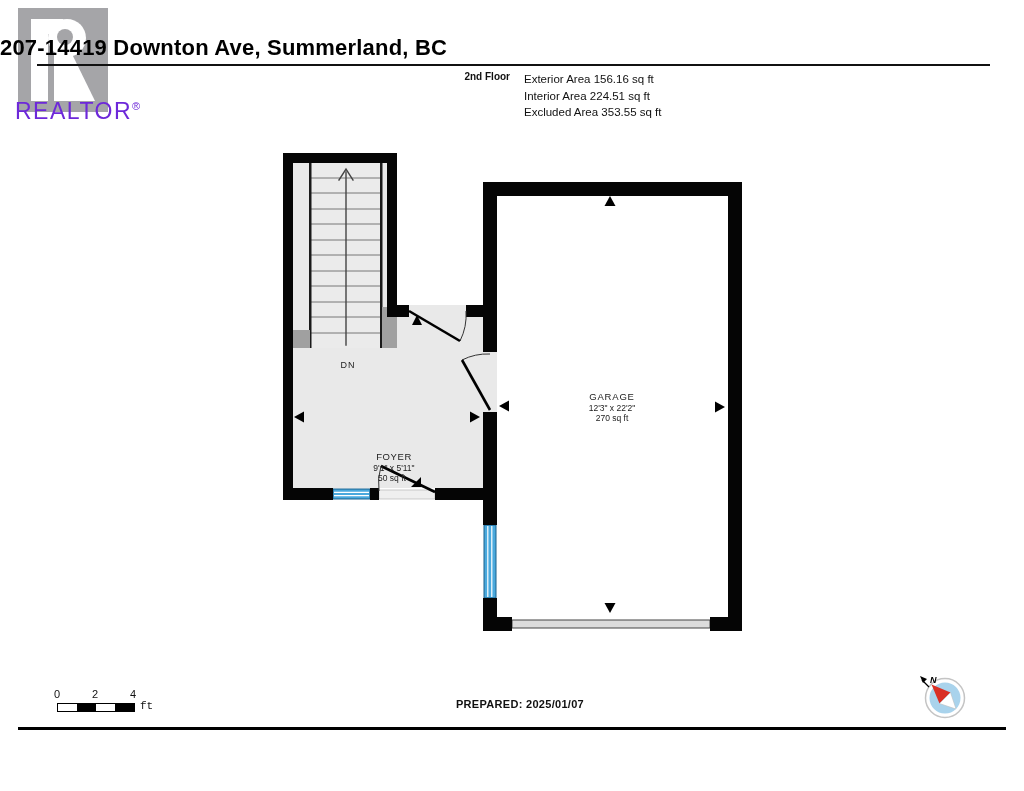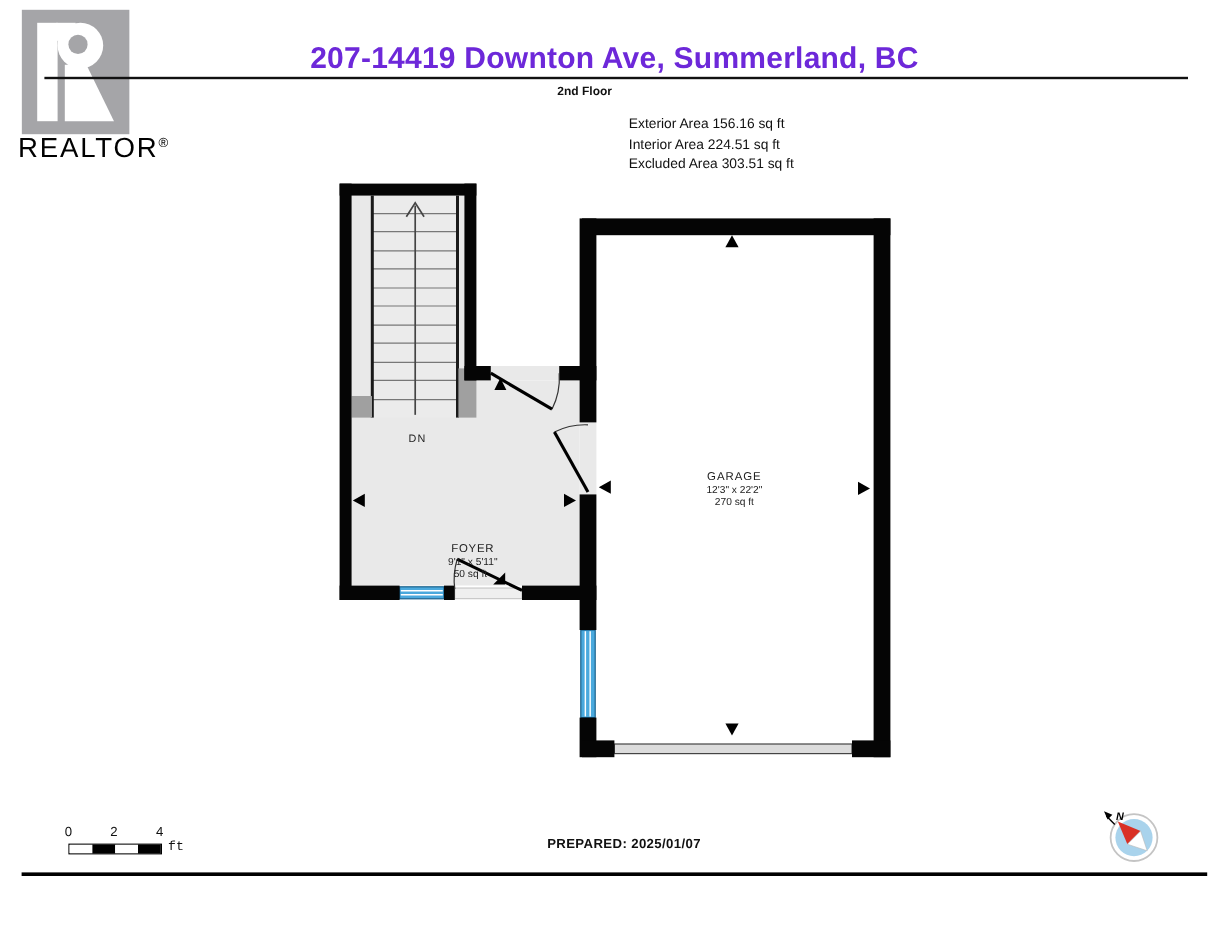--- a/index.html
+++ b/index.html
@@ -3,28 +3,28 @@
 <meta charset="utf-8">
 <style>
   html,body{margin:0;padding:0;background:#fff;}
   #canvas{
     position:relative;width:1024px;height:791px;background:#ffffff;
     font-family:"Liberation Sans",sans-serif;overflow:hidden;
   }
   .abs{position:absolute;}
   
   .page-title{
-    left:0;right:0;top:35px;text-align:center;
-    font-size:25px;font-weight:bold;color:#6d28d9;letter-spacing:.2px;
+    left:0;right:0;top:35px;
+    font-size:22px;font-weight:bold;color:#000000;letter-spacing:.2px;
   }
   .title-rule{left:37px;top:64px;width:953px;height:2px;background:#111;}
   .floor-label{left:380px;top:71px;width:130px;text-align:right;font-size:10px;font-weight:bold;color:#111;}
-  .area-lines{left:524px;top:71px;font-size:11.5px;color:#111;line-height:16.5px;margin-top:25px;}
+  .area-lines{left:524px;top:71px;font-size:11.5px;color:#111;line-height:16.5px;}
   
-  .logo-word{left:15px;top:110px;font-size:23px;color:#000000;letter-spacing:1.5px;}
+  .logo-word{left:15px;top:98px;font-size:23px;color:#6d28d9;letter-spacing:1.5px;}
   .logo-word sup{font-size:11px;}
   
   .tick{top:688px;width:12px;text-align:center;font-size:11px;color:#111;}
   .bar{left:57px;top:703px;width:76px;height:7px;border:1px solid #000;display:flex;}
   .bar div{width:19px;height:100%;}
   .seg-w{background:#fff;} .seg-b{background:#000;}
   .unit{left:140px;top:700px;font-size:11px;color:#111;font-family:Liberation Mono, monospace;}
   .prepared{left:16px;right:0;top:698px;text-align:center;font-size:11px;font-weight:bold;color:#111;letter-spacing:.3px;}
   
   .footer-rule{left:18px;top:727px;width:988px;height:3px;background:#000;}
@@ -45,21 +45,21 @@
     <polygon points="36,46 54,46 77,93 36,93" fill="#fff"></polygon>
   </svg>
   <div class="abs logo-word"><span>REALTOR</span><sup>®</sup></div>
 
   <div class="abs page-title">207-14419 Downton Ave, Summerland, BC</div>
   <div class="abs title-rule"></div>
   <div class="abs floor-label">2nd Floor</div>
   <div class="abs area-lines">
     <div>Exterior Area 156.16 sq ft</div>
     <div>Interior Area 224.51 sq ft</div>
-    <div>Excluded Area 303.51 sq ft</div>
+    <div>Excluded Area 353.55 sq ft</div>
   </div>
 
   <svg class="abs" style="left:260px;top:140px" width="500" height="510" viewBox="260 140 500 510">
 
     <g>
       <path d="M293,163 H387 V317 H483 V488 H293 Z" fill="#e9e9e9"></path>
       <rect x="409" y="305" width="57" height="12" fill="#e9e9e9"></rect>
       <rect x="483" y="352" width="14" height="60" fill="#e9e9e9"></rect>
       <rect x="379" y="490" width="56" height="9" fill="#efefef" stroke="#aaa" stroke-width="0.6"></rect>
     </g>

